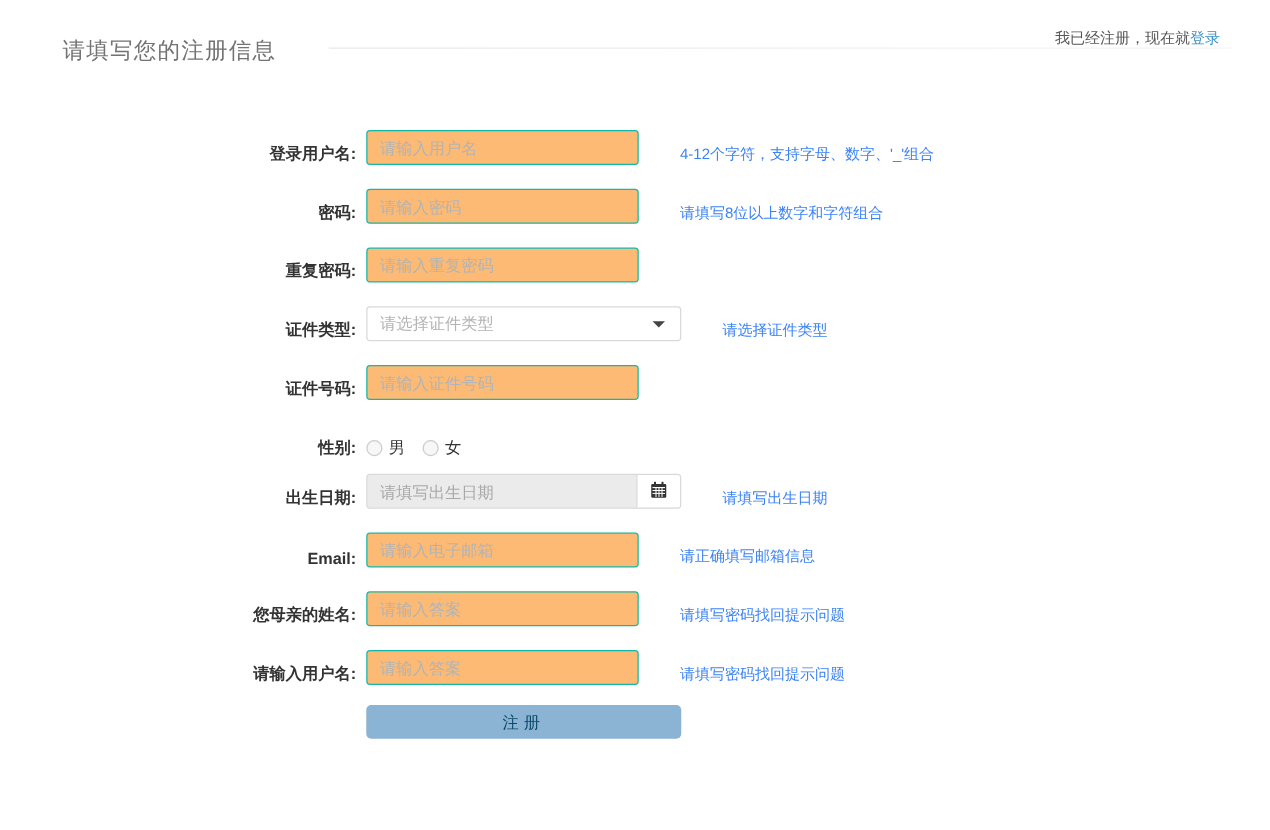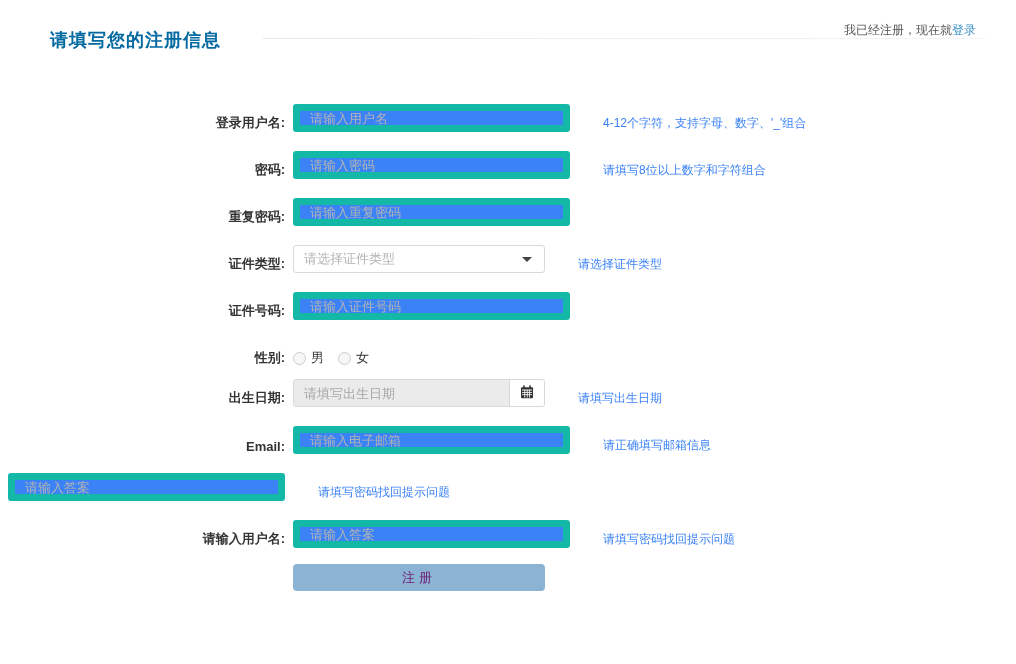--- a/index.html
+++ b/index.html
@@ -6,34 +6,34 @@
   html,body { background:#fff; }
   body {
     width:1016px; height:664px;
     font-family:"Liberation Sans","DejaVu Sans",sans-serif;
     position:relative; overflow:hidden;
   }
   .page { width:1016px; height:664px; position:relative; background:#fff; }
 
   
   .header { position:relative; padding:20px 30px 0 50px; height:52px; }
-  .page-title { font-size:18px; font-weight:bold; color:#0369a1; letter-spacing:1px; padding-top:8px; }
+  .page-title { font-size:18px; font-weight:normal; color:#737373; letter-spacing:1px; padding-top:8px; }
   .header-rule { position:absolute; left:263px; top:38px; width:722px; height:1px;
     background:linear-gradient(to right,#e8e8e8,#f5f5f5); }
   .login-area { position:absolute; right:40px; top:22px; font-size:12px; color:#555; }
   .login-link { color:var(--link,#3a8fc7); text-decoration:none; cursor:pointer; }
 
   
   .form { margin-top:52px; }
   .row { display:flex; align-items:flex-end; margin-bottom:19px; min-height:28px; }
   .row-label { width:285px; text-align:right; font-size:13px; font-weight:bold; color:#333; flex:none; }
   .control { margin-left:8px; flex:none; }
   .txt {
-    width:277px; height:28px; border:7px solid #14b8a6; border-radius:3px;
-    padding:0 10px; font-size:13px; color:#333; outline:none; background:#3b82f6;
+    width:218px; height:28px; border:1px solid #14b8a6; border-radius:3px;
+    padding:0 10px; font-size:13px; color:#333; outline:none; background:#fdba74;
     font-family:inherit;
   }
   .txt::placeholder { color:#b3b3b3; }
   .hint { margin-left:33px; font-size:12px; color:#3b82f6; flex:none; }
 
   
   .selectbox {
     width:252px; height:28px; border:1px solid #d9d9d9; border-radius:3px;
     display:flex; align-items:center; justify-content:space-between;
     padding:0 10px; cursor:pointer; background:#fff;
@@ -54,21 +54,21 @@
     border-radius:3px; overflow:hidden; background:#ebebeb; }
   .dateinput { flex:1; min-width:0; background:#ebebeb; border:none; outline:none;
     padding:0 10px; font-size:13px; color:#333; font-family:inherit; }
   .dateinput::placeholder { color:#a8a8a8; }
   .datebtn { width:35px; background:#fff; border:none; border-left:1px solid #d9d9d9;
     display:flex; align-items:center; justify-content:center; cursor:pointer; }
 
   
   .row-submit { margin-top:15px; margin-bottom:0; }
   .submit-btn {
-    width:252px; height:27px; background:var(--accent,#8bb3d3); color:#701a75;
+    width:252px; height:27px; background:var(--accent,#8bb3d3); color:#0c4a6e;
     border:none; border-radius:4px; font-size:13px; letter-spacing:4px;
     cursor:pointer; font-family:inherit;
   }
 </style>
 </head>
 <body>
 
 <div class="page">
 
   <div class="header">
@@ -158,20 +158,21 @@
       <div class="hint">请填写出生日期</div>
     </div>
 
     <div class="row">
       <div class="row-label">Email:</div>
       <div class="control"><input class="txt" type="text" placeholder="请输入电子邮箱" style=""></div>
       <div class="hint">请正确填写邮箱信息</div>
     </div>
 
     <div class="row">
+      <div class="row-label">您母亲的姓名:</div>
       <div class="control"><input class="txt" type="text" placeholder="请输入答案" style=""></div>
       <div class="hint">请填写密码找回提示问题</div>
     </div>
 
     <div class="row" style="margin-bottom:0;">
       <div class="row-label">请输入用户名:</div>
       <div class="control"><input class="txt" type="text" placeholder="请输入答案" style=""></div>
       <div class="hint">请填写密码找回提示问题</div>
     </div>
 

